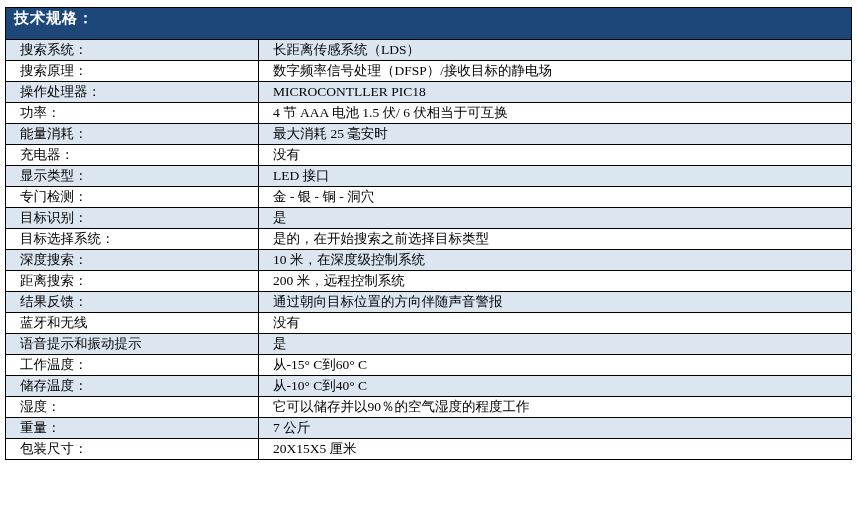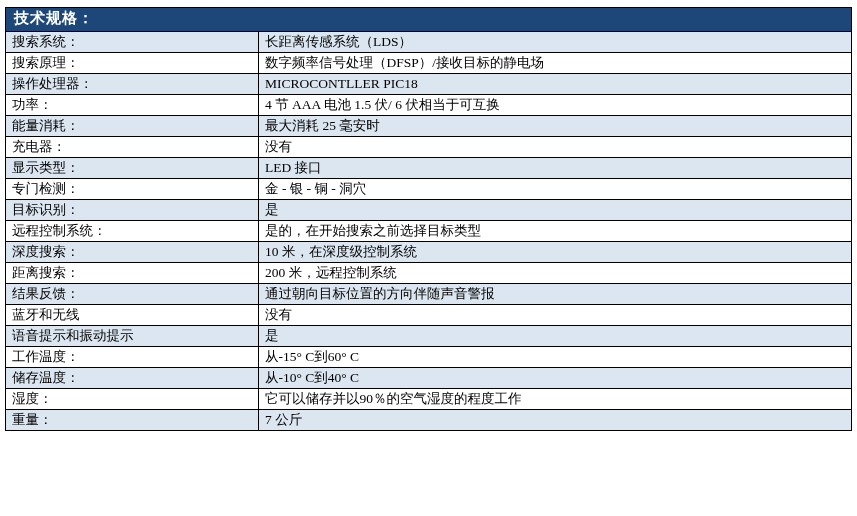--- a/index.html
+++ b/index.html
@@ -29,29 +29,29 @@
     color: var(--text_color);
   }
   table.spec-table col.c1 { width: 253px; }
   table.spec-table th.title-cell {
     background: var(--header_bg);
     color: var(--header_text);
     font-weight: bold;
     font-size: 15px;
     text-align: left;
     height: 23px;
-    padding: 1px 4px 3px 8px;
+    padding: 1px 4px 11px 8px;
     letter-spacing: 1px;
     border: 1px solid var(--border_color);
   }
   table.spec-table td {
     border: 1px solid var(--border_color);
     height: 21px;
     font-size: 13.5px;
-    padding: 1px 6px;
+    padding: 1px 14px;
     background: var(--row_bg);
     white-space: nowrap;
     overflow: hidden;
     vertical-align: middle;
   }
   table.spec-table tbody tr:nth-child(odd) td {
     background: var(--row_alt_bg);
   }
 </style>
 </head>
@@ -99,21 +99,21 @@
       </tr>
       <tr>
         <td>专门检测：</td>
         <td>金 - 银 - 铜 - 洞穴</td>
       </tr>
       <tr>
         <td>目标识别：</td>
         <td>是</td>
       </tr>
       <tr>
-        <td>远程控制系统：</td>
+        <td>目标选择系统：</td>
         <td>是的，在开始搜索之前选择目标类型</td>
       </tr>
       <tr>
         <td>深度搜索：</td>
         <td>10 米，在深度级控制系统</td>
       </tr>
       <tr>
         <td>距离搜索：</td>
         <td>200 米，远程控制系统</td>
       </tr>
@@ -138,15 +138,19 @@
         <td>从-10° C到40° C</td>
       </tr>
       <tr>
         <td>湿度：</td>
         <td>它可以储存并以90％的空气湿度的程度工作</td>
       </tr>
       <tr>
         <td>重量：</td>
         <td>7 公斤</td>
       </tr>
+      <tr>
+        <td>包装尺寸：</td>
+        <td>20X15X5 厘米</td>
+      </tr>
     </tbody>
   </table>
 </div>
 
 </body></html>

